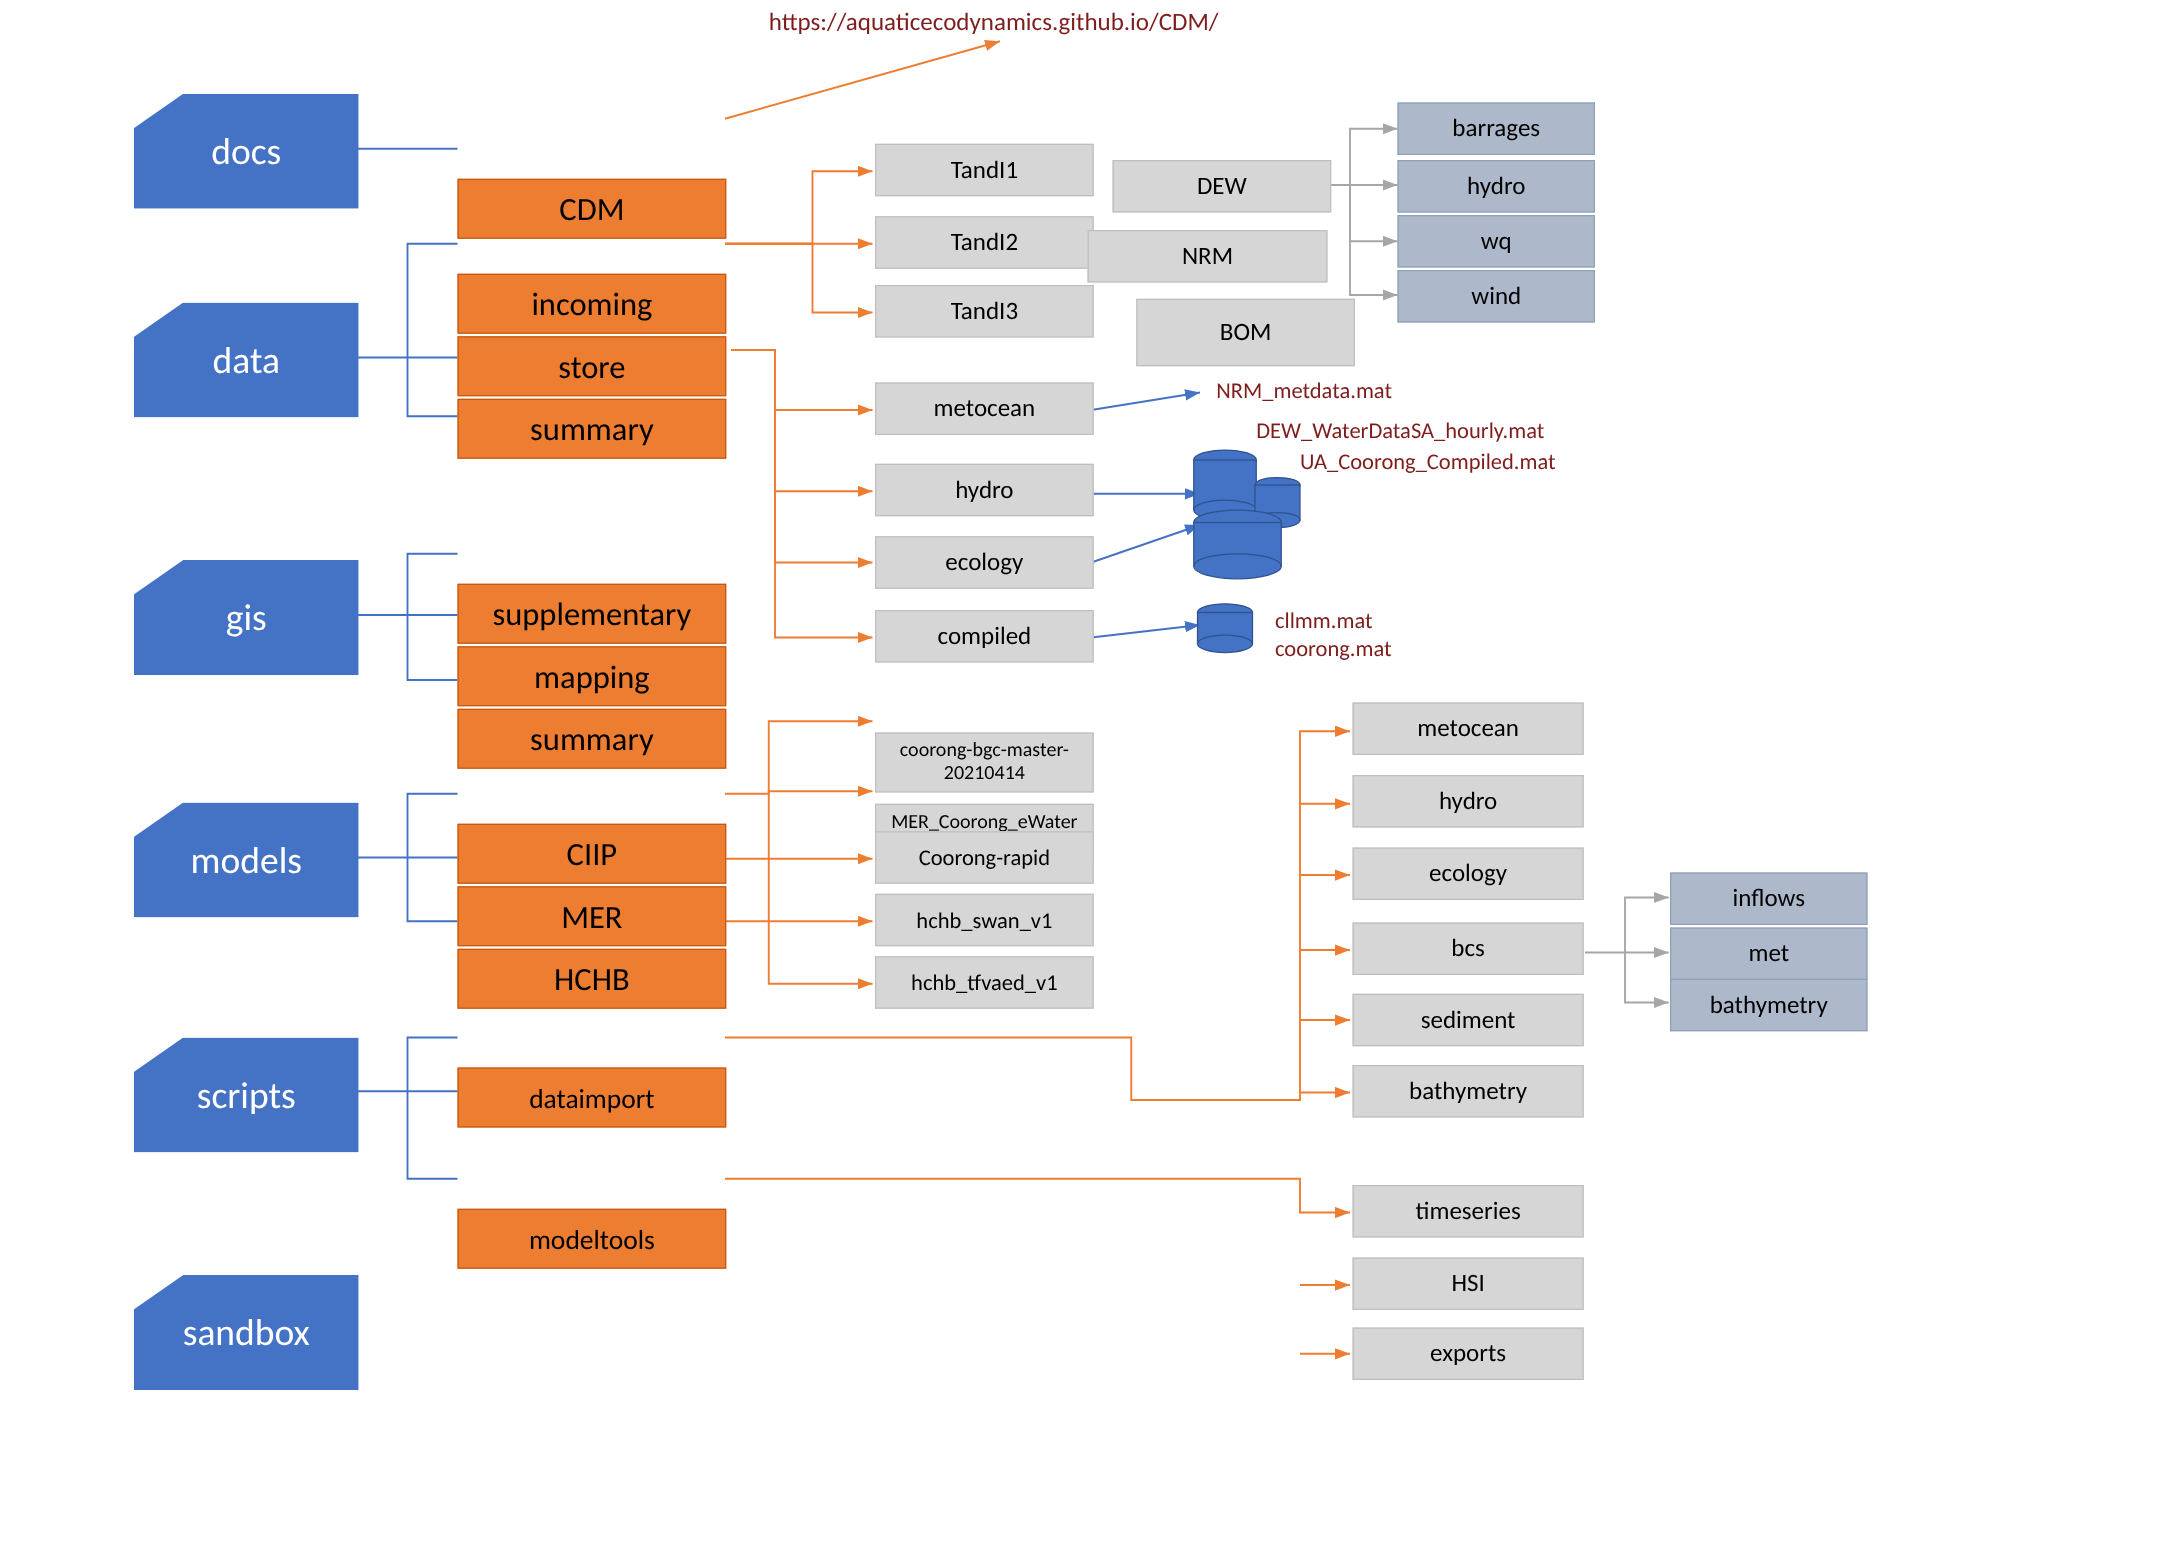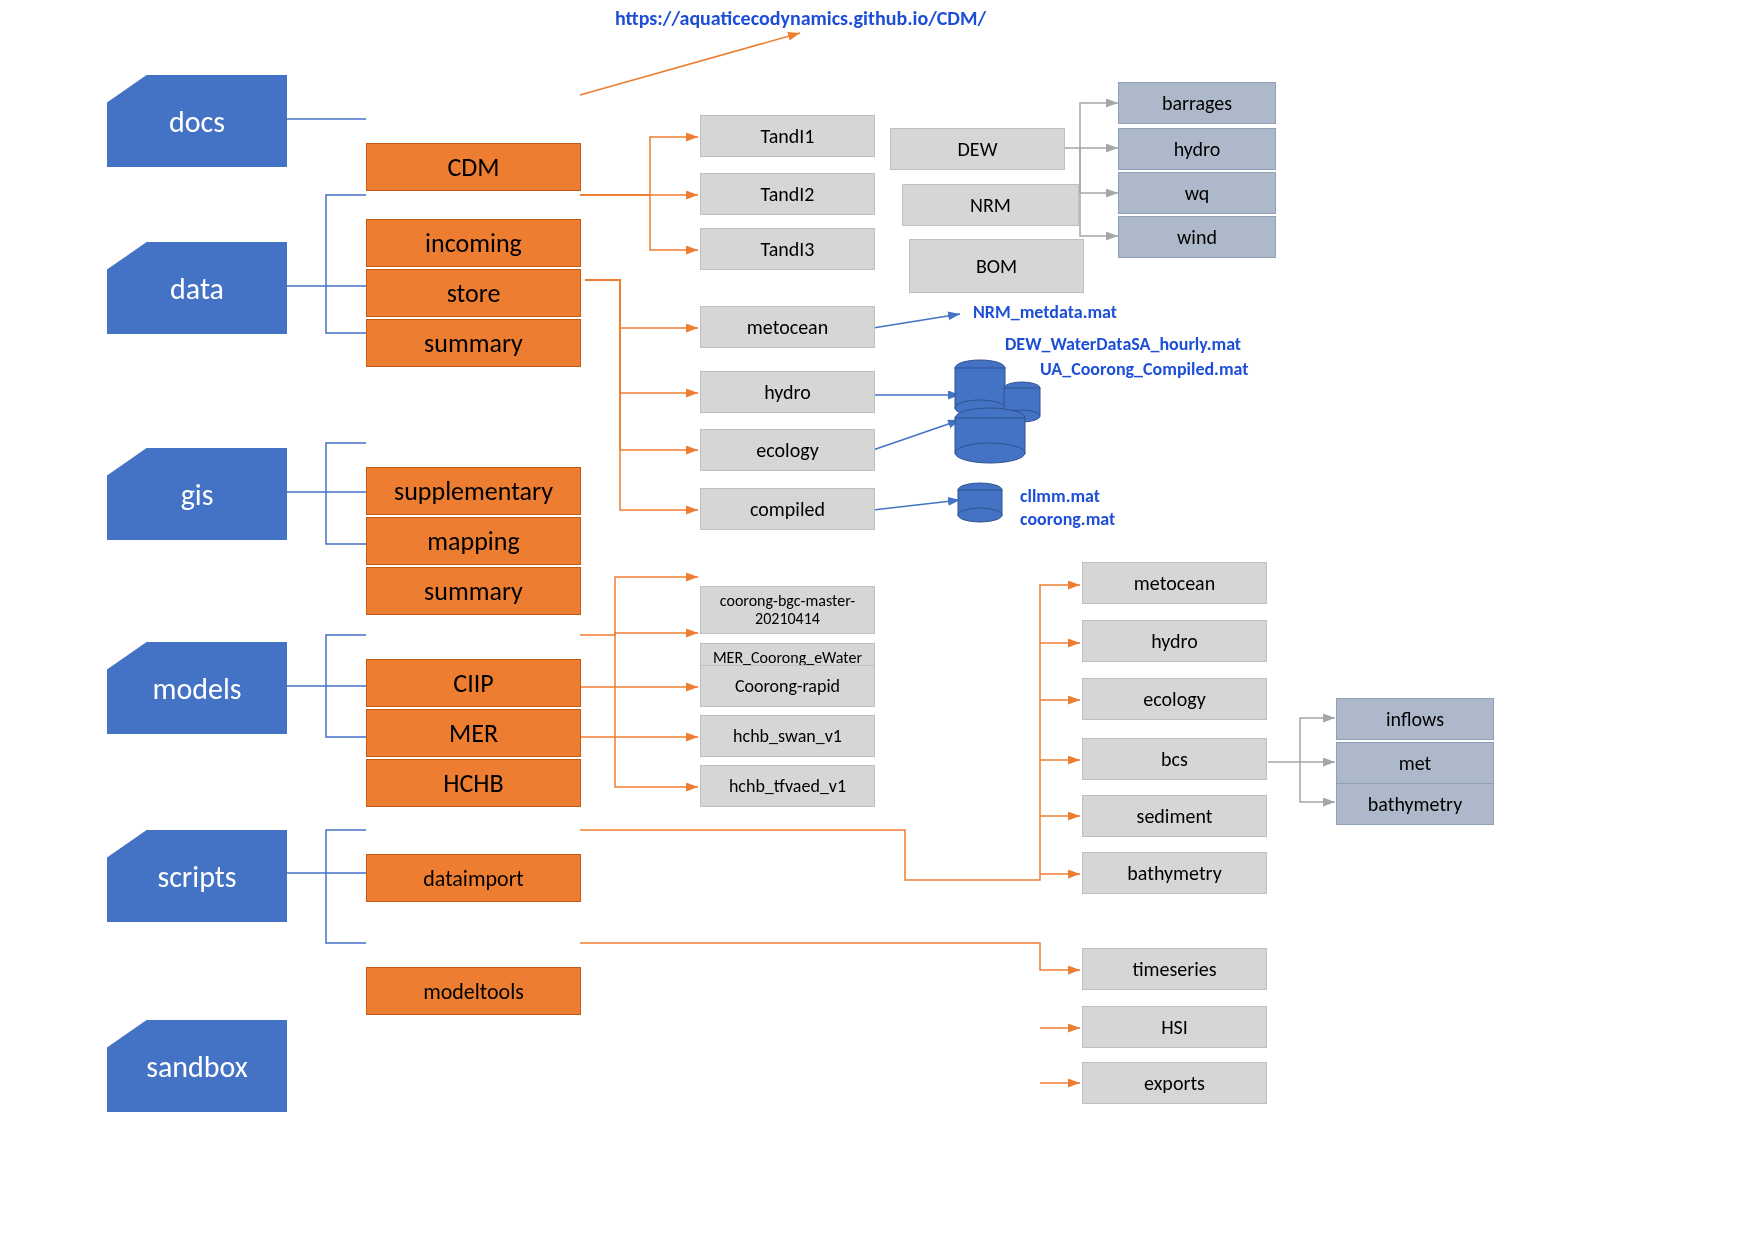--- a/index.html
+++ b/index.html
@@ -5,21 +5,21 @@
   html,body{margin:0;padding:0;background:#fff;font-family:"Segoe UI","Calibri",Arial,sans-serif;}
   .canvas{position:relative;width:1746px;height:1245px;transform-origin:top left;}
   .box{position:absolute;display:flex;align-items:center;justify-content:center;box-sizing:border-box;}
   .folder{background:#4472C4;color:#fff;font-size:30px;clip-path:polygon(22% 0,100% 0,100% 100%,0 100%,0 30%);}
   .orange{background:#ED7D31;color:#000;font-size:26px;border:1px solid #c55a11;margin-top:48px;}
   .orange.sm{font-size:22px;}
   .grey{background:#D6D6D6;color:#000;font-size:20px;border:1px solid #BFBFBF;}
   .grey.sm{font-size:16px;text-align:center;line-height:1.1;padding:4px;margin-top:36px;}
   .grey.sm span{display:block;}
   .grey2{background:#ADB9CA;color:#000;font-size:20px;border:1px solid #8EA0B8;}
-  .txt{position:absolute;color:#1d4ed8;font-size:18px;font-weight:bold;}
+  .txt{position:absolute;color:#7f1d1d;font-size:18px;}
 </style>
 </head>
 <body>
 
 <div class="canvas">
 
 <svg width="1746" height="1245" style="position:absolute;left:0;top:0">
   <defs>
     <marker id="ao" markerWidth="10" markerHeight="10" refX="8" refY="3" orient="auto">
           <path d="M0,0 L8,3 L0,6 Z" fill="#ED7D31"></path>
@@ -150,21 +150,21 @@
   <span>
         <span>MER_Coorong_eWater</span>
         <span>_2020_v1</span>
       </span>
 </div>
 <div class="box grey" style="left:700px;top:665px;width:175px;height:42px;font-size:18px">Coorong-rapid</div>
 <div class="box grey" style="left:700px;top:715px;width:175px;height:42px;font-size:18px">hchb_swan_v1</div>
 <div class="box grey" style="left:700px;top:765px;width:175px;height:42px;font-size:18px">hchb_tfvaed_v1</div>
 
 <div class="box grey" style="left:890px;top:128px;width:175px;height:42px">DEW</div>
-<div class="box grey" style="left:902px;top:184px;width:177px;height:42px">NRM</div>
+<div class="box grey" style="left:870px;top:184px;width:192px;height:42px">NRM</div>
 <div class="box grey" style="left:909px;top:239px;width:175px;height:54px">BOM</div>
 
 <div class="box grey2" style="left:1118px;top:82px;width:158px;height:42px">barrages</div>
 <div class="box grey2" style="left:1118px;top:128px;width:158px;height:42px">hydro</div>
 <div class="box grey2" style="left:1118px;top:172px;width:158px;height:42px">wq</div>
 <div class="box grey2" style="left:1118px;top:216px;width:158px;height:42px">wind</div>
 
 <div class="txt" style="left:973px;top:301px">NRM_metdata.mat</div>
 <div class="txt" style="left:1005px;top:333px">DEW_WaterDataSA_hourly.mat</div>
 <div class="txt" style="left:1040px;top:358px">UA_Coorong_Compiled.mat</div>

